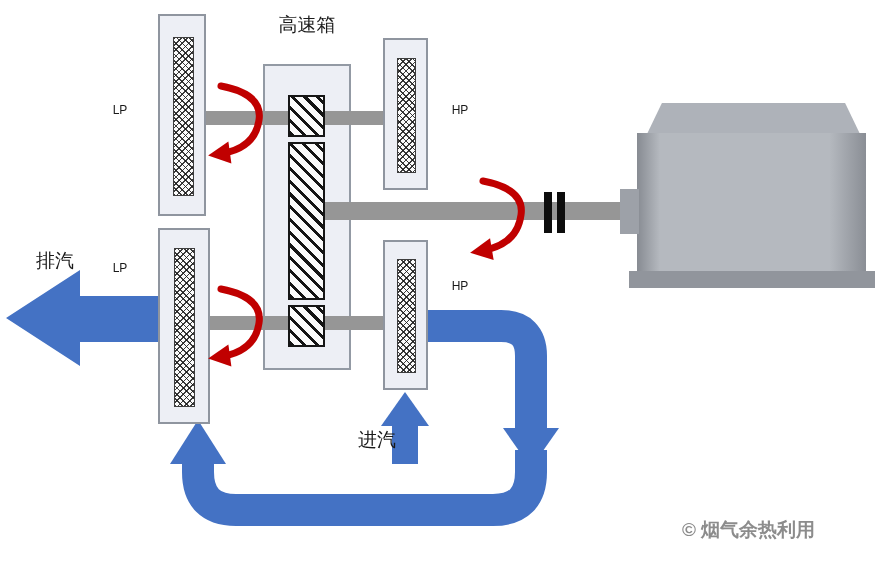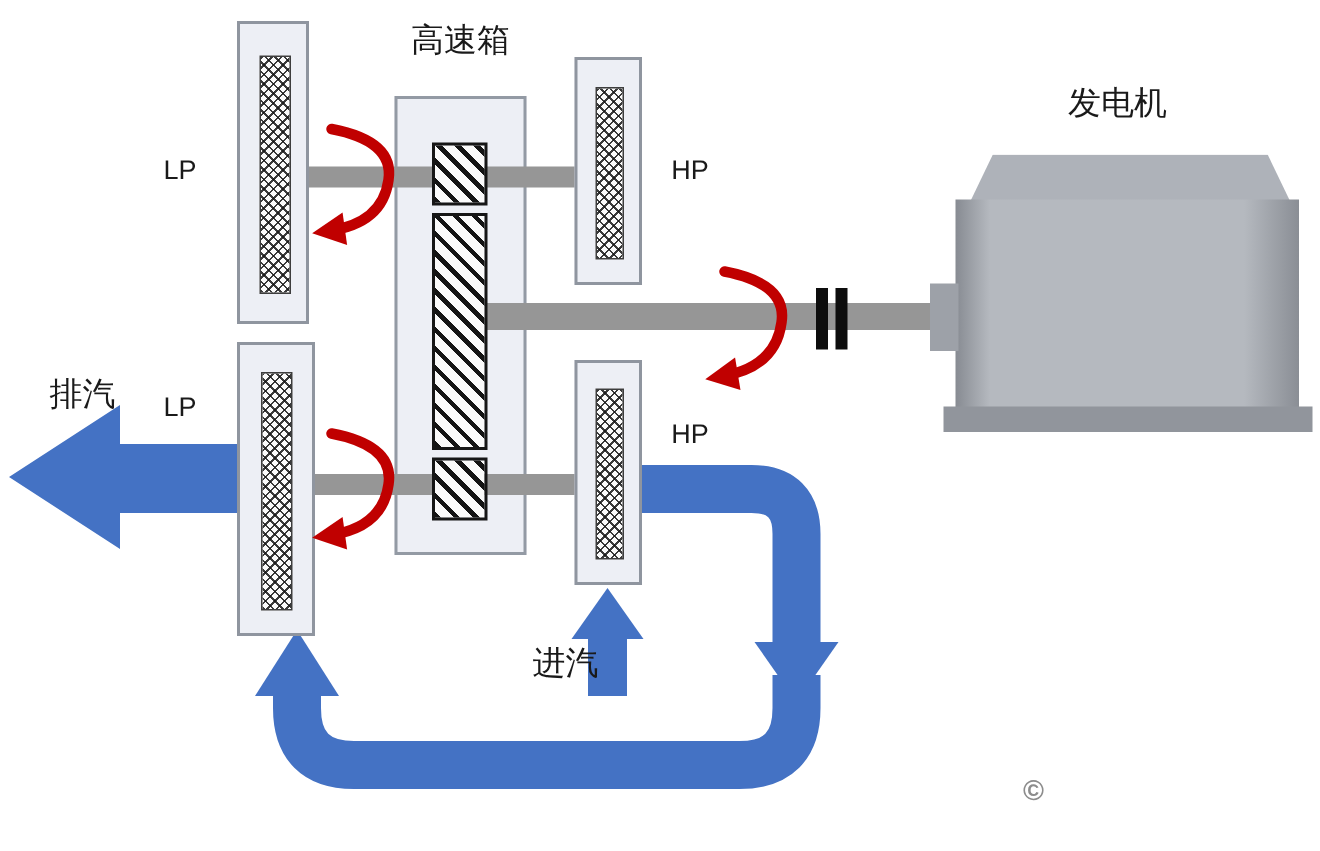--- a/index.html
+++ b/index.html
@@ -1,21 +1,21 @@
 <!DOCTYPE html>
 <html style="--pipe-blue: #4472C4; --rotation-red: #C00000; --shaft-gray: #969696; --housing-fill: #EDEFF5; --housing-border: #939AA4; --generator-gray: #AEB2B9; --label-color: #1A1A1A; --watermark-gray: #8C8C8C;"><head>
 <meta charset="utf-8">
 <style>
   * { margin:0; padding:0; box-sizing:border-box; }
   html,body { background:#fff; }
   body { font-family:"Liberation Sans","DejaVu Sans",sans-serif; }
   .canvas { position:relative; width:880px; height:567px; background:#fff; overflow:hidden; }
 
-  .label { position:absolute; z-index:7; color:var(--label-color,#1a1a1a); font-size:22px; text-align:center; }
-  .label.en { font-size:18px; }
+  .label { position:absolute; z-index:7; color:var(--label-color,#1a1a1a); font-size:19px; text-align:center; }
+  .label.en { font-size:12px; }
 
   .svg-layer { position:absolute; left:0; top:0; width:880px; height:567px; }
   .pipes { z-index:1; }
   .rots  { z-index:6; }
 
   .pipe       { stroke:var(--pipe-blue,#4472C4); stroke-width:32; fill:none; stroke-linejoin:round; }
   .pipe-thin  { stroke:var(--pipe-blue,#4472C4); stroke-width:26; fill:none; }
   .pipe-fill  { fill:var(--pipe-blue,#4472C4); }
   .rot        { stroke:var(--rotation-red,#C00000); stroke-width:7; fill:none; stroke-linecap:round; }
   .rot-fill   { fill:var(--rotation-red,#C00000); }
@@ -94,21 +94,21 @@
     <path class="rot" marker-end="url(#redhead)" d="M 221 86 Q 263 94 259 120 Q 255 149 219 154"></path>
     <path class="rot" marker-end="url(#redhead)" d="M 221 289 Q 263 297 259 323 Q 255 352 219 357"></path>
     <path class="rot" marker-end="url(#redhead)" d="M 483 181 Q 525 189 521 215 Q 517 245 481 251"></path>
   </svg>
 
   <div class="label" style="left:258px; top:12px; width:98px;">高速箱</div>
   <div class="label en" style="left:98px; top:103px; width:44px;">LP</div>
   <div class="label en" style="left:438px; top:103px; width:44px;">HP</div>
   <div class="label en" style="left:98px; top:261px; width:44px;">LP</div>
   <div class="label en" style="left:438px; top:279px; width:44px;">HP</div>
-  <div class="label" style="left:698px; top:54px; width:94px;">发电机</div>
   <div class="label" style="left:24px; top:248px; width:62px;">排汽</div>
   <div class="label" style="left:346px; top:427px; width:62px;">进汽</div>
 
   <div class="watermark" style="left:682px; top:517px;">
     <span>©</span>
+    <span>烟气余热利用</span>
   </div>
 
 </div>
 
 </body></html>

